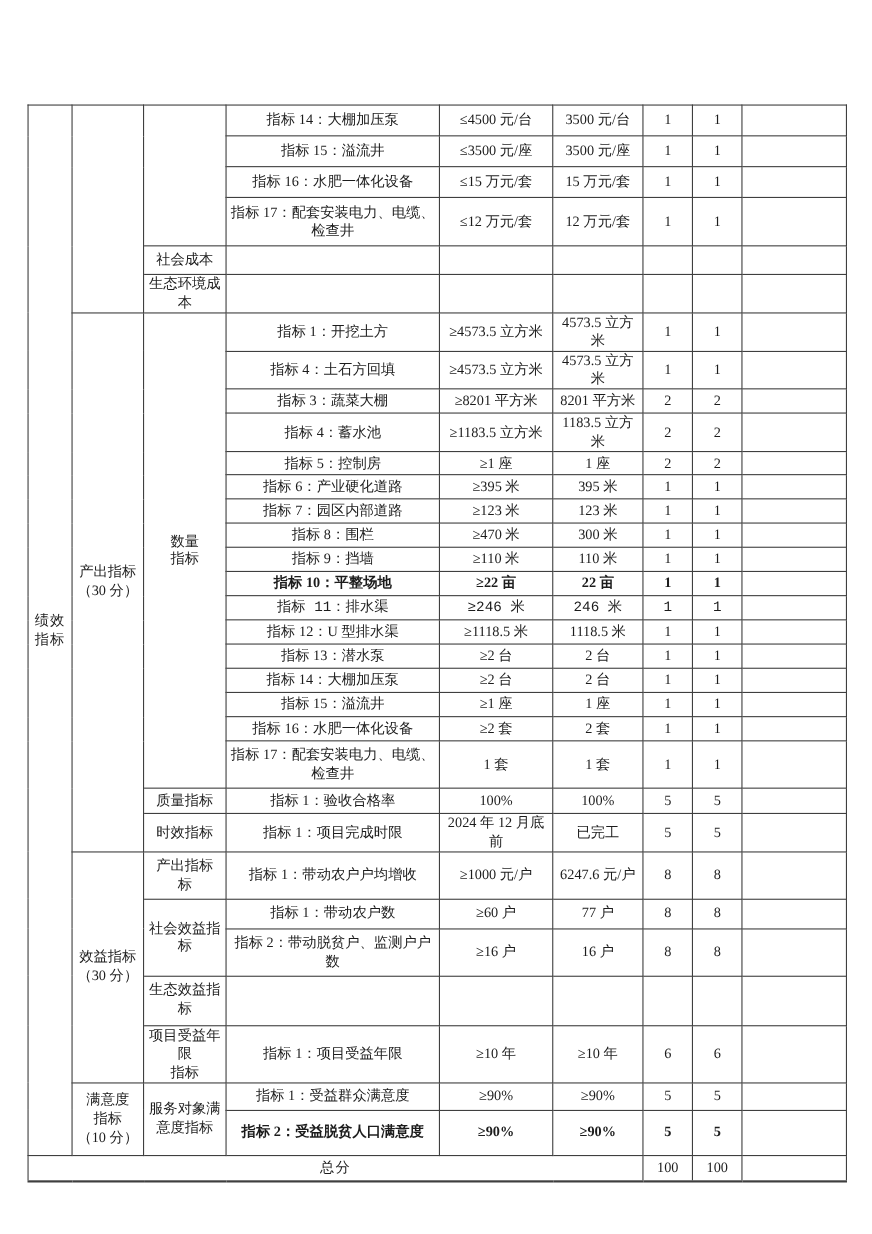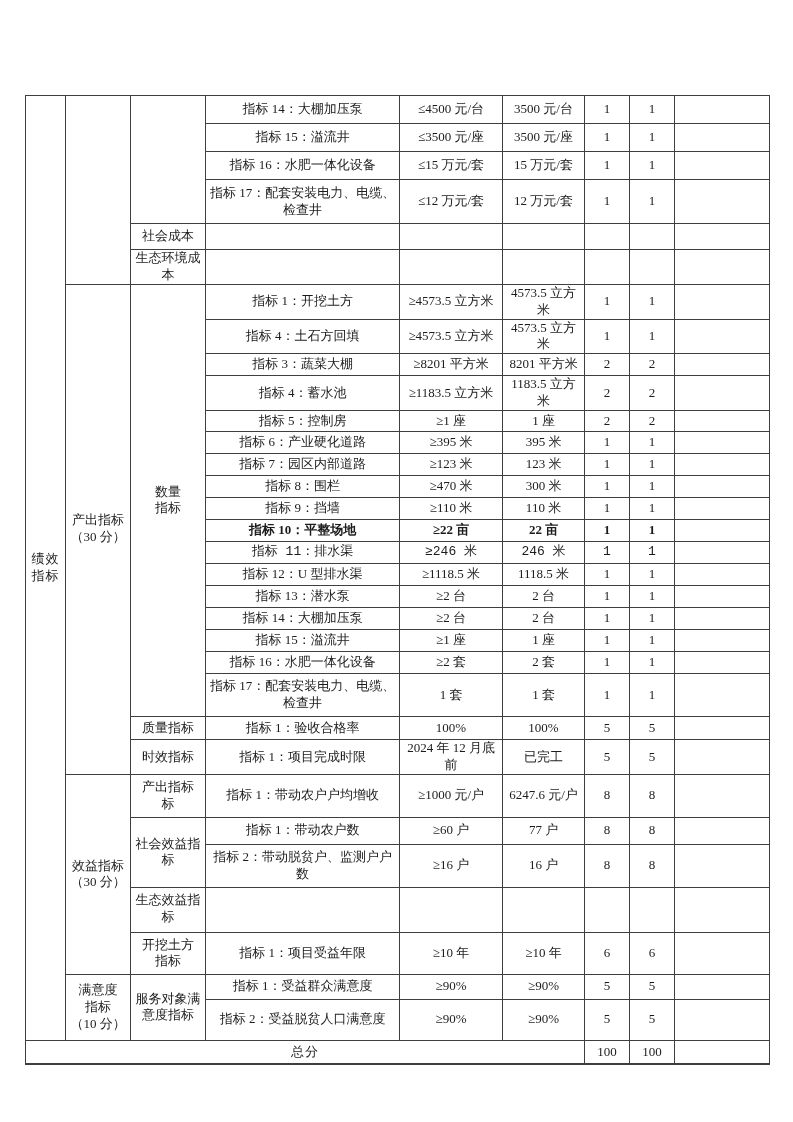--- a/index.html
+++ b/index.html
@@ -279,21 +279,21 @@
           <td>生态效益指
 标</td>
           <td class="cd"></td>
           <td class="cv"></td>
           <td class="cv"></td>
           <td class="cv"></td>
           <td class="cv"></td>
           <td class="cv"></td>
         </tr>
         <tr style="height: 42px;">
-          <td>开挖土方
+          <td>项目受益年限
 指标</td>
           <td class="cd">指标 1：项目受益年限</td>
           <td class="cv">≥10 年</td>
           <td class="cv">≥10 年</td>
           <td class="cv">6</td>
           <td class="cv">6</td>
           <td class="cv"></td>
         </tr>
         <tr style="height: 25px;">
           <td rowspan="2">满意度
@@ -301,21 +301,21 @@
 （10 分）</td>
           <td rowspan="2">服务对象满
 意度指标</td>
           <td class="cd">指标 1：受益群众满意度</td>
           <td class="cv">≥90%</td>
           <td class="cv">≥90%</td>
           <td class="cv">5</td>
           <td class="cv">5</td>
           <td class="cv"></td>
         </tr>
-        <tr style="height: 41px;">
+        <tr style="height: 41px; font-weight: bold;">
           <td class="cd">指标 2：受益脱贫人口满意度</td>
           <td class="cv">≥90%</td>
           <td class="cv">≥90%</td>
           <td class="cv">5</td>
           <td class="cv">5</td>
           <td class="cv"></td>
         </tr>
         <tr style="height: 24px;">
           <td colspan="6" class="total">总分</td>
           <td class="cv">100</td>

